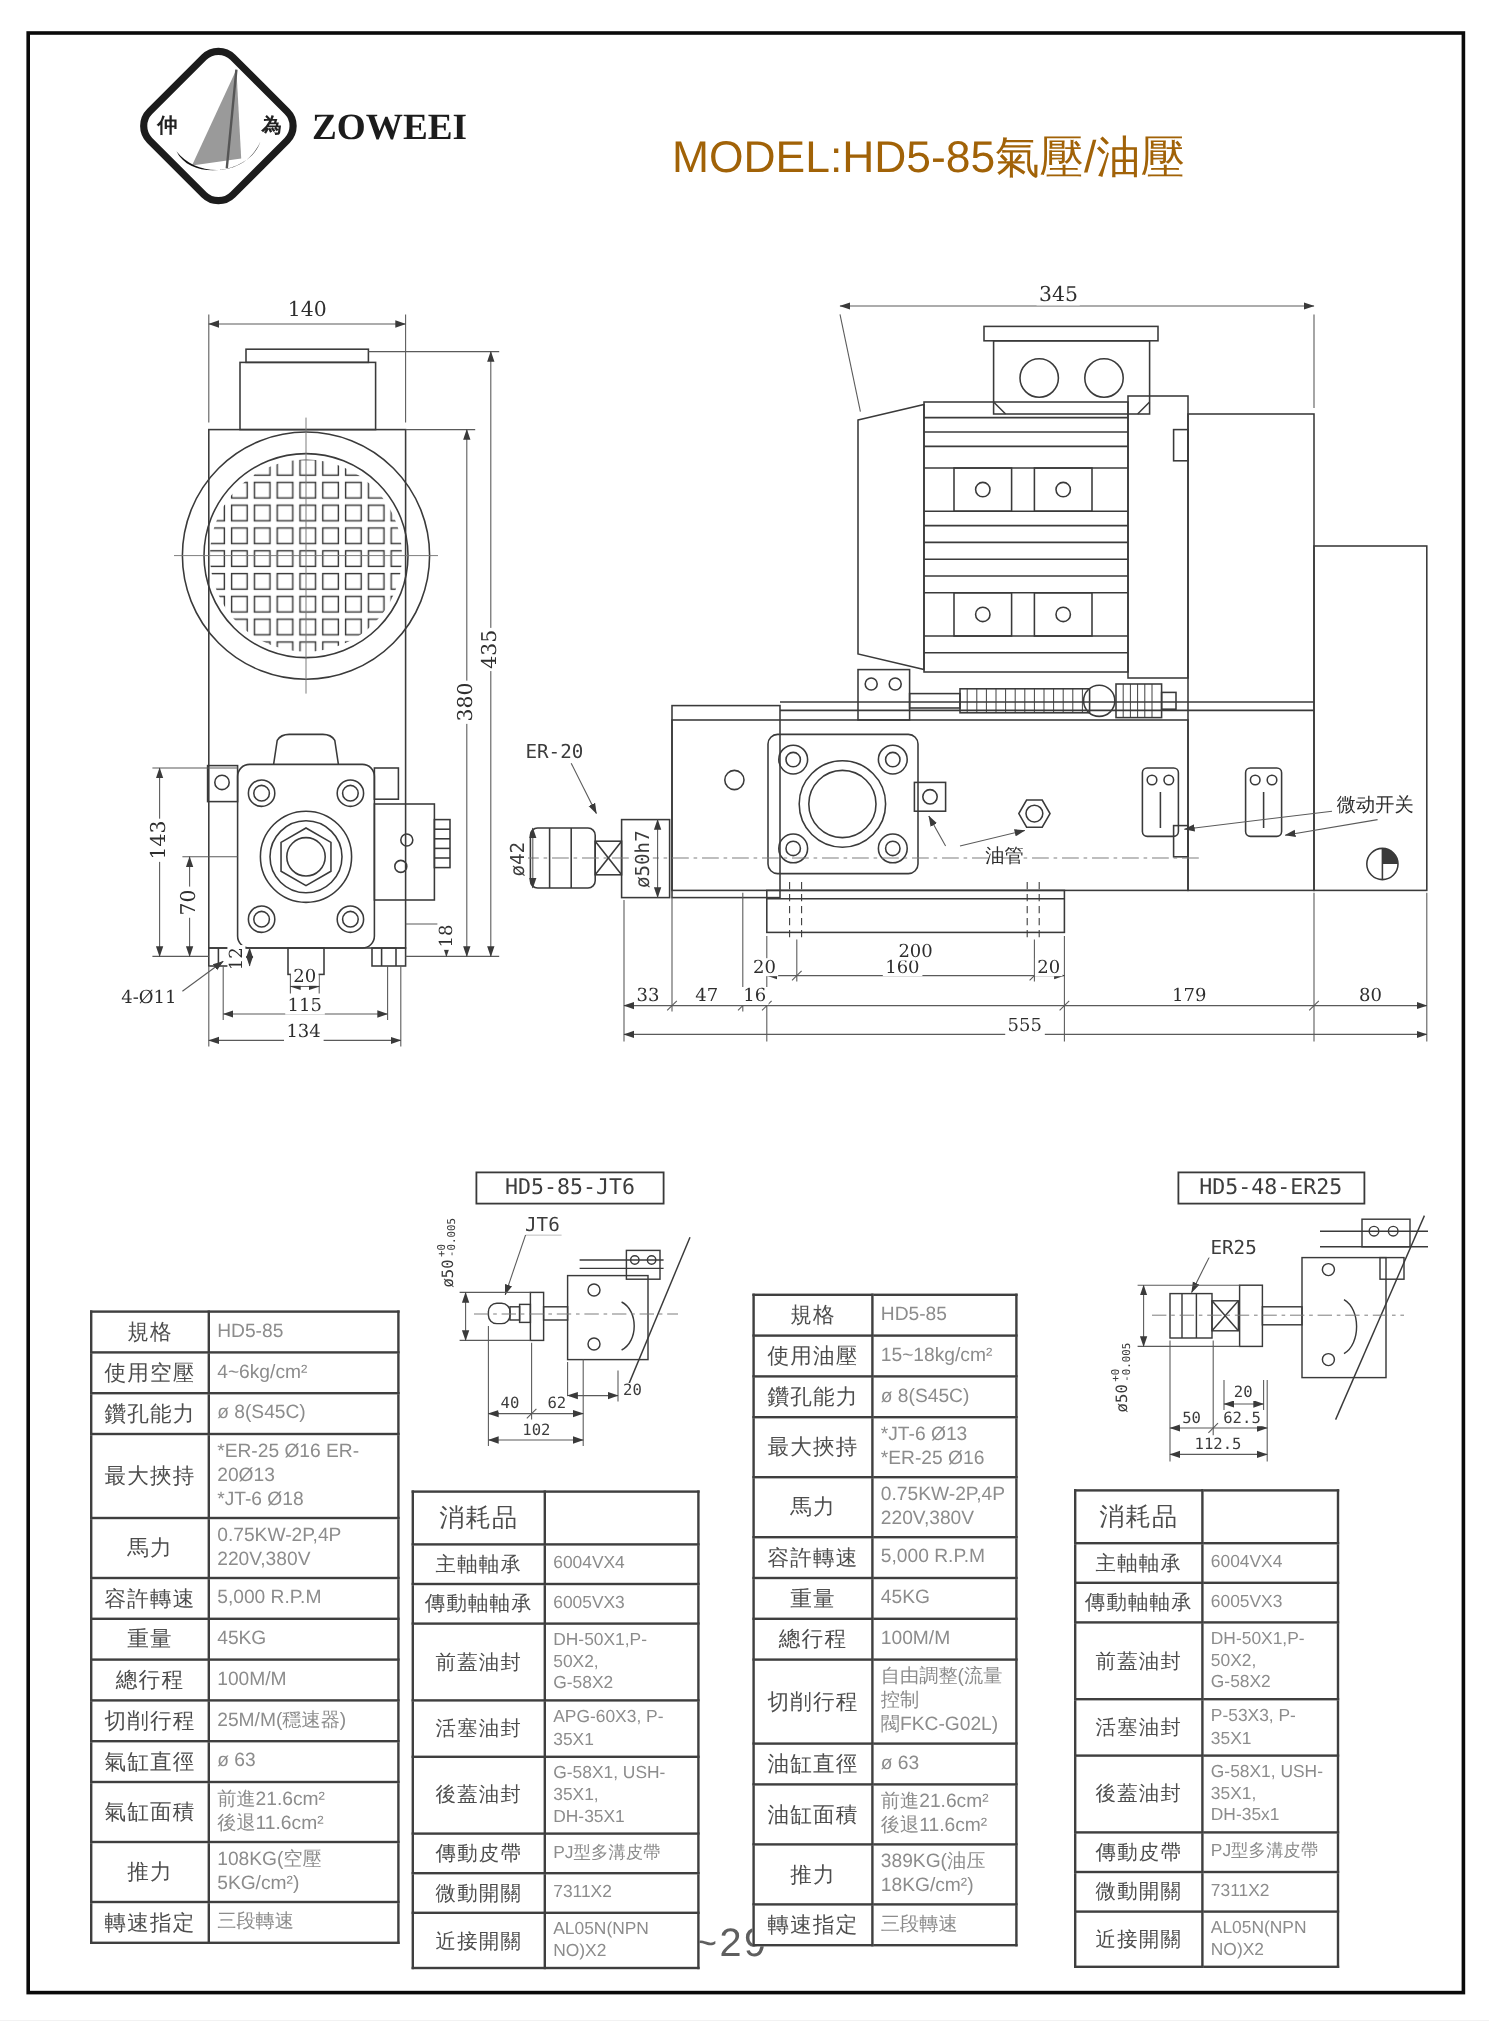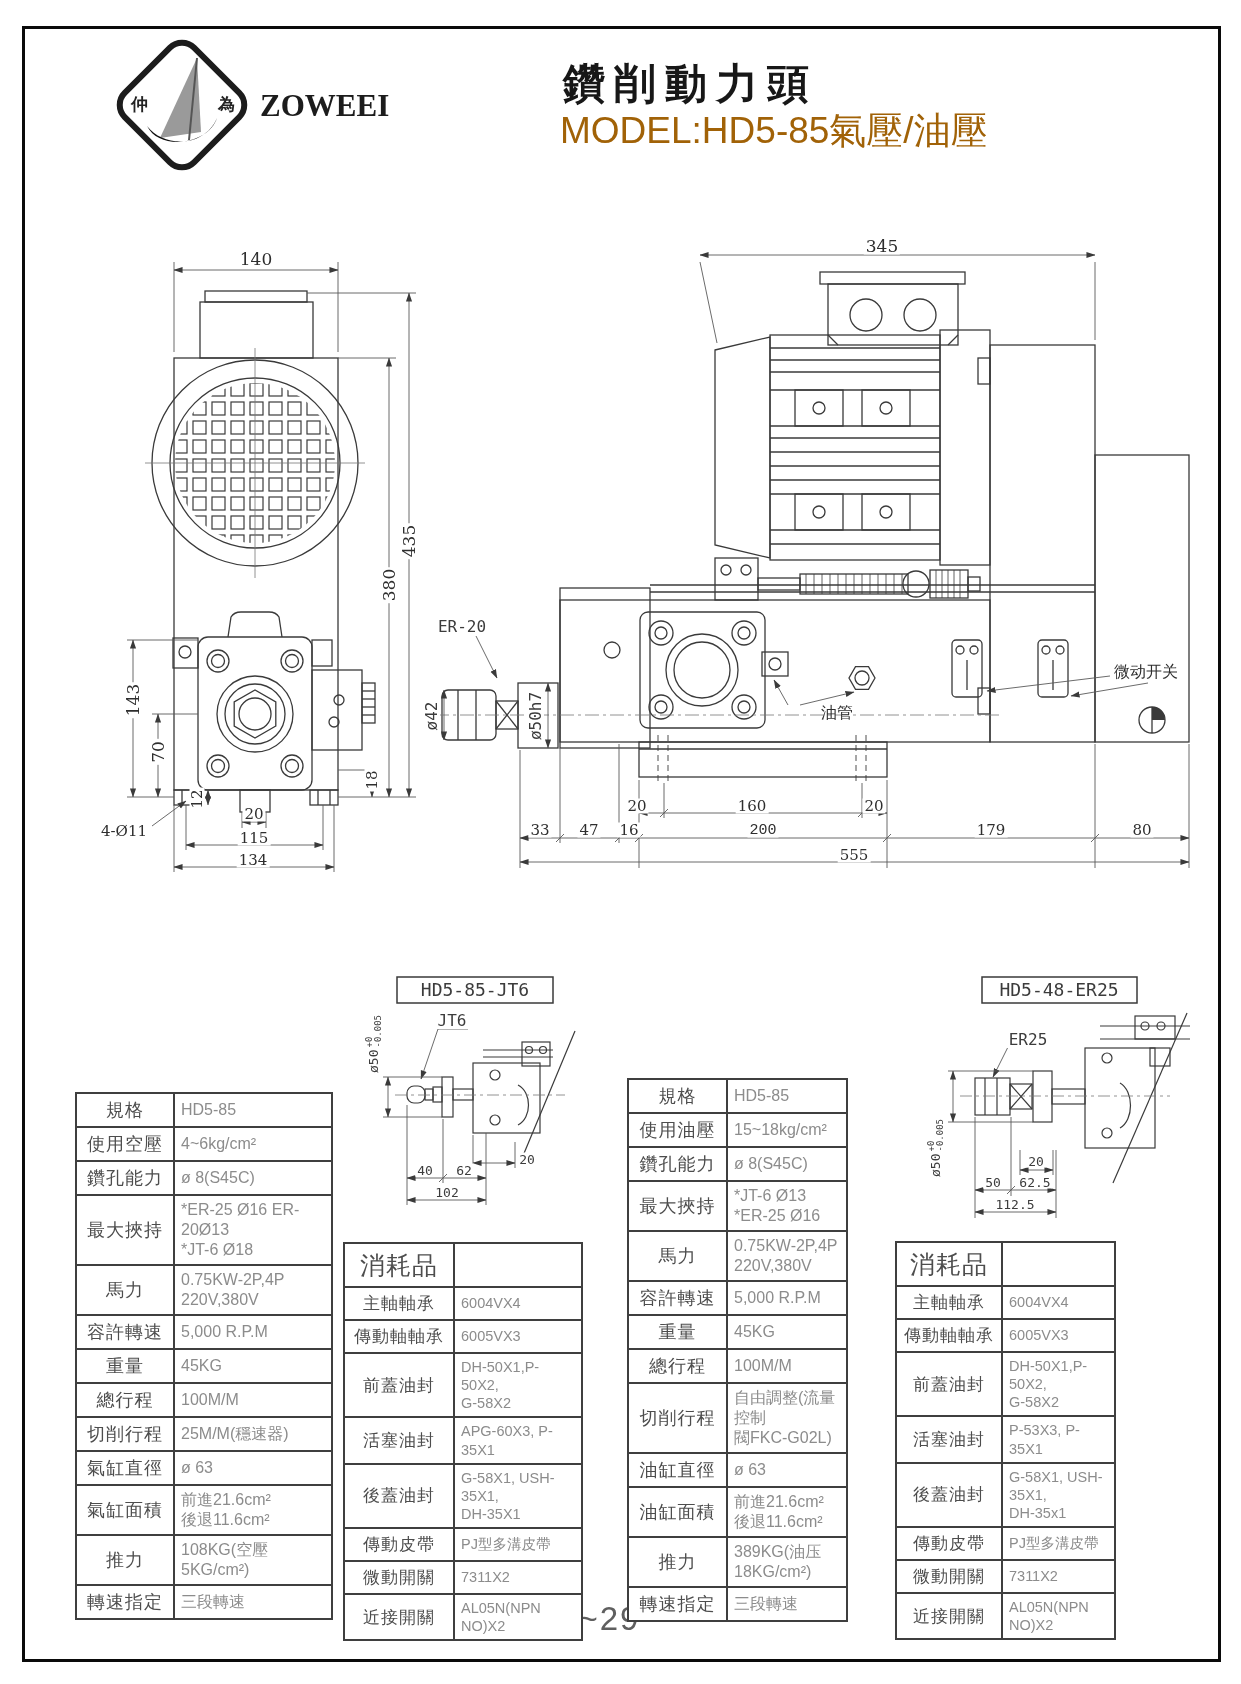--- a/index.html
+++ b/index.html
@@ -31,21 +31,21 @@
   .holes{font-size:15px;}
 
   
   table.spec{position:absolute;border-collapse:collapse;table-layout:fixed;background:#fff;z-index:6;}
   table.spec td{border:2px solid #3f3f3f;padding:4px 6px;vertical-align:middle;overflow:hidden;}
   td.lbl{text-align:center;color:#4d4d4d;font-size:18px;letter-spacing:1px;}
   td.val{color:#8c8c8c;font-size:16px;white-space:pre-line;line-height:1.25;text-align:left;}
   table.consum td.lbl{font-size:17px;}
   table.consum td.val{font-size:14.5px;}
   tr.hdr td{height:34px;}
-  tr.hdr td.lbl{font-size:25px;}
+  tr.hdr td.lbl{font-size:21px;}
 
   .pagenum{position:absolute;left:620px;top:1600px;transform:translateX(-50%);
            font-size:33px;color:#5f5f5f;letter-spacing:2px;}
 </style>
 </head>
 <body>
 
 <div class="page">
   <div class="frame"></div>
 
@@ -341,21 +341,20 @@
       <line x1="1020" y1="1170" x2="1053" y2="1170" marker-start="url(#mA)" marker-end="url(#mA)"></line>
       <line x1="975" y1="1190" x2="1056" y2="1190" marker-start="url(#mA)" marker-end="url(#mA)"></line>
       <line x1="1007" y1="1194" x2="1015" y2="1186"></line>
       <line x1="975" y1="1212" x2="1056" y2="1212" marker-start="url(#mA)" marker-end="url(#mA)"></line>
     </g>
   </svg>
 
   <div class="logochar" style="left:131px;top:93px;">仲</div>
   <div class="logochar" style="left:218px;top:93px;">為</div>
   <div class="brand">ZOWEEI</div>
-  <div class="title">鑽削動力頭</div>
   <div class="model">MODEL:HD5-85氣壓/油壓</div>
 
   <div class="dlabel" style="left:256px;top:259px;">140</div>
   <div class="dlabel rot" style="left:409px;top:541px;">435</div>
   <div class="dlabel rot" style="left:389px;top:585px;">380</div>
   <div class="dlabel rot" style="left:133px;top:700px;">143</div>
   <div class="dlabel rot" style="left:158px;top:752px;">70</div>
   <div class="dlabel rot dim2" style="left:372px;top:780px;">18</div>
   <div class="dlabel rot dim2" style="left:197px;top:799px;">12</div>
   <div class="dlabel dim2" style="left:254px;top:814px;">20</div>
@@ -368,21 +367,21 @@
   <div class="dlabel rot cad" style="left:432px;top:716px;">ø42</div>
   <div class="dlabel rot cad" style="left:536px;top:716px;">ø50h7</div>
   <div class="dlabel cjk" style="left:837px;top:714px;font-family:Liberation Mono, monospace;">油管</div>
   <div class="dlabel cjk" style="left:1146px;top:672px;">微动开关</div>
   <div class="dlabel dim2" style="left:637px;top:806px;">20</div>
   <div class="dlabel dim2" style="left:752px;top:806px;">160</div>
   <div class="dlabel dim2" style="left:874px;top:806px;">20</div>
   <div class="dlabel dim2" style="left:540px;top:830px;">33</div>
   <div class="dlabel dim2" style="left:589px;top:830px;">47</div>
   <div class="dlabel dim2" style="left:629px;top:830px;">16</div>
-  <div class="dlabel dim2" style="left:763px;top:830px;font-family:Liberation Mono, monospace;">200</div>
+  <div class="dlabel dim2" style="left:763px;top:793px;">200</div>
   <div class="dlabel dim2" style="left:991px;top:830px;">179</div>
   <div class="dlabel dim2" style="left:1142px;top:830px;">80</div>
   <div class="dlabel dim2" style="left:854px;top:855px;">555</div>
 
   <div class="dlabel cad" style="left:475px;top:990px;font-size:18px;">HD5-85-JT6</div>
   <div class="dlabel cad" style="left:452px;top:1021px;">JT6</div>
   <div class="dlabel rot cad small" style="left:374px;top:1044px;">
     <span>ø50</span><span class="tolbox">+0
 -0.005</span>
   </div>

